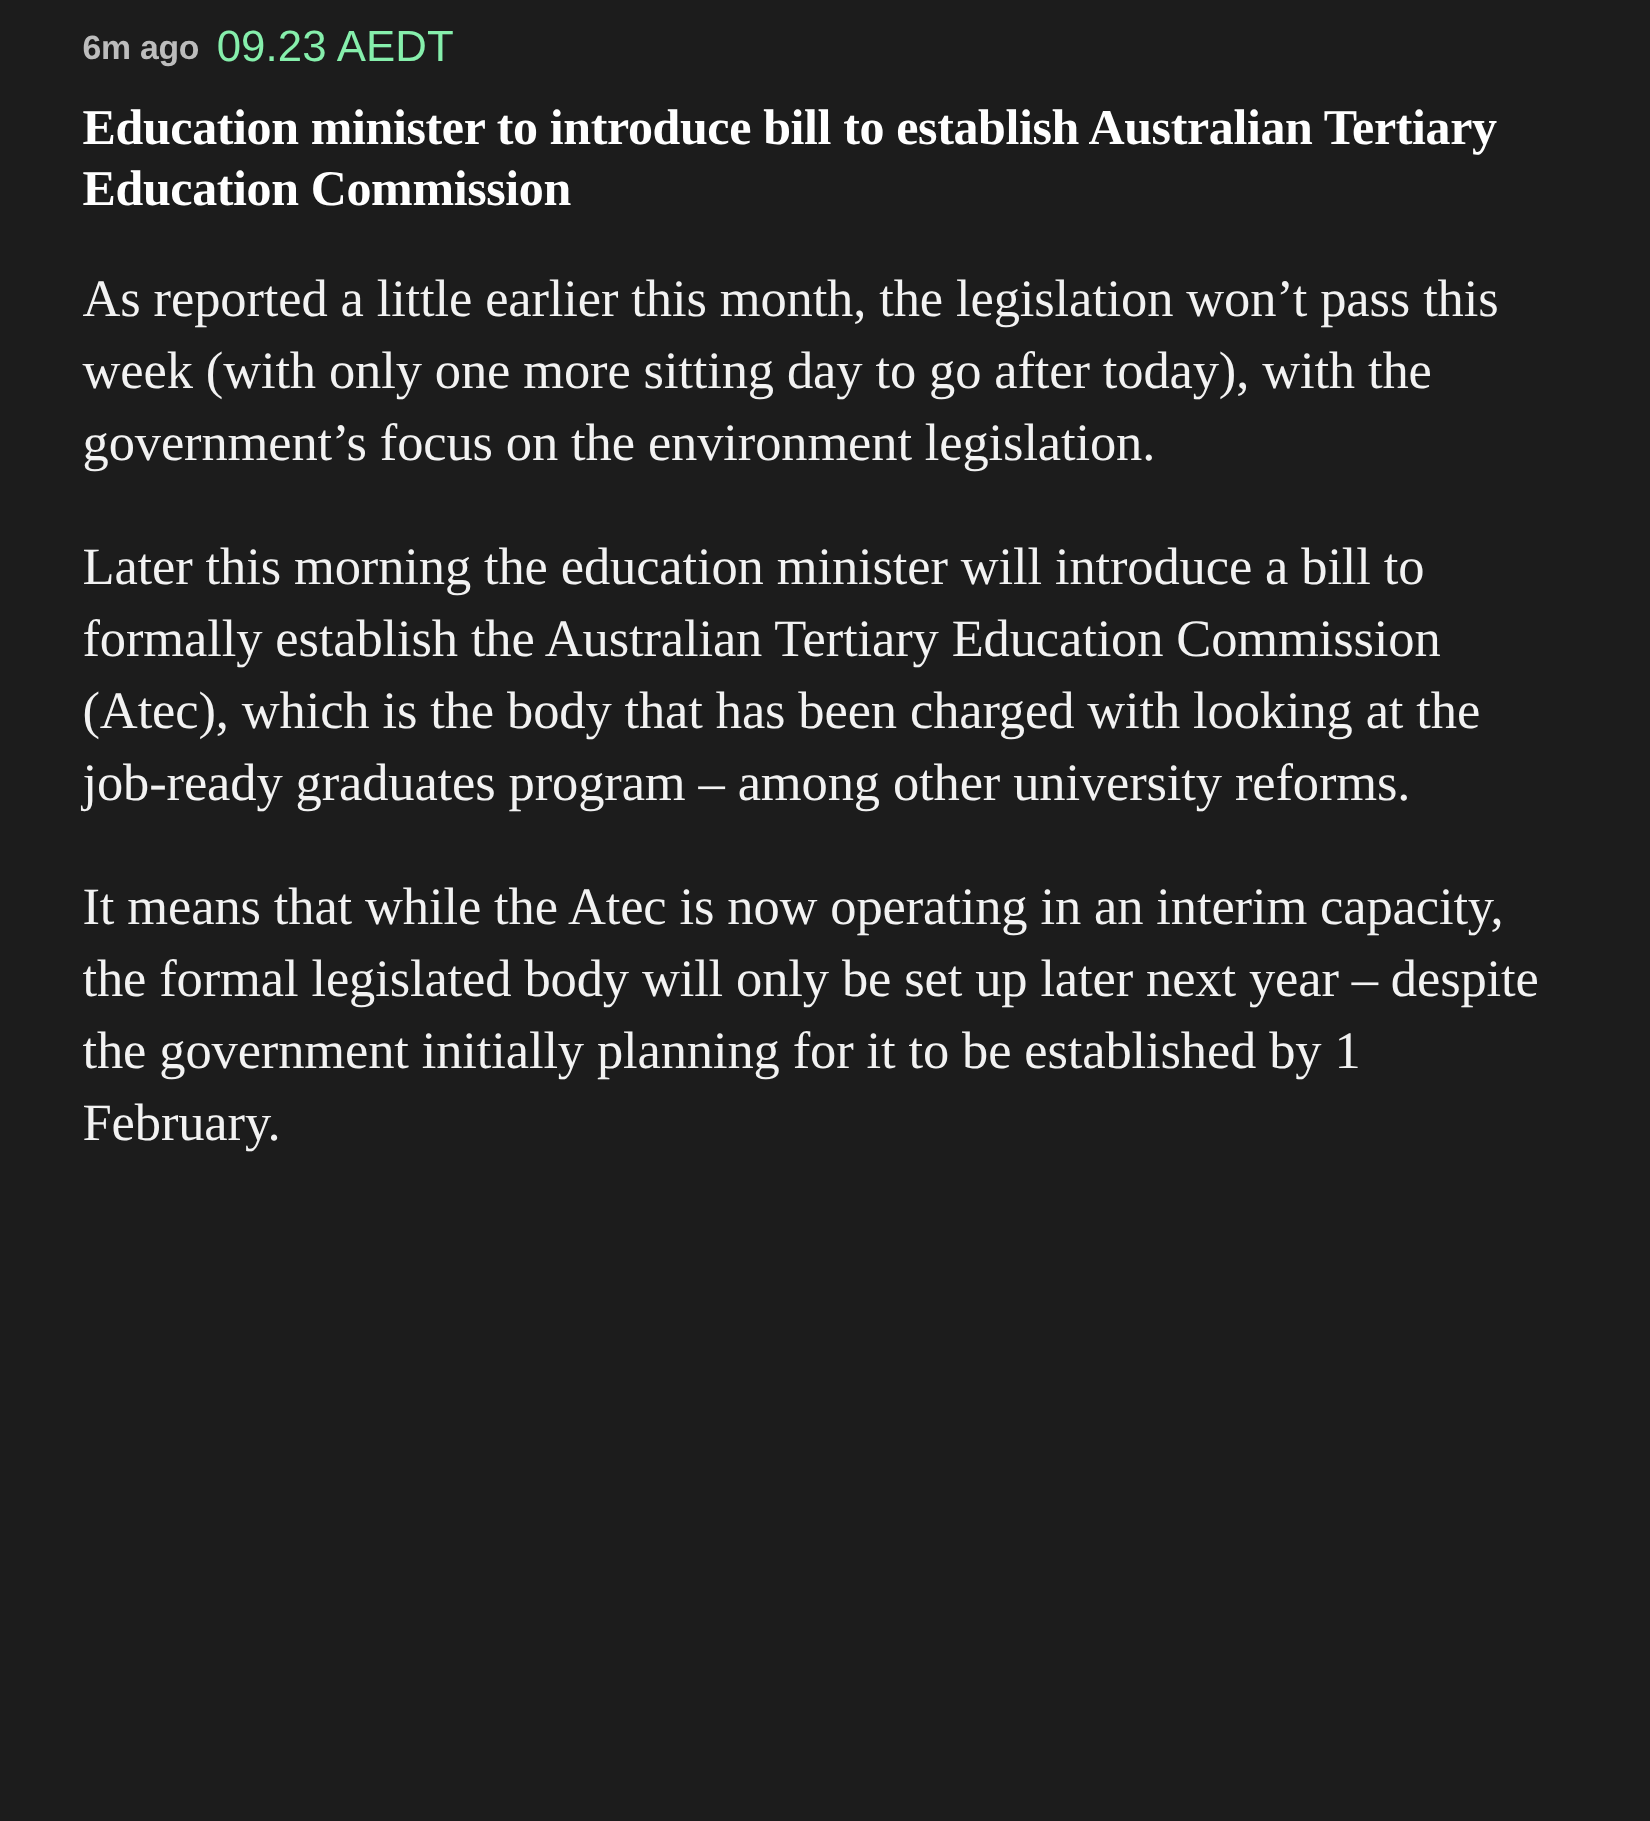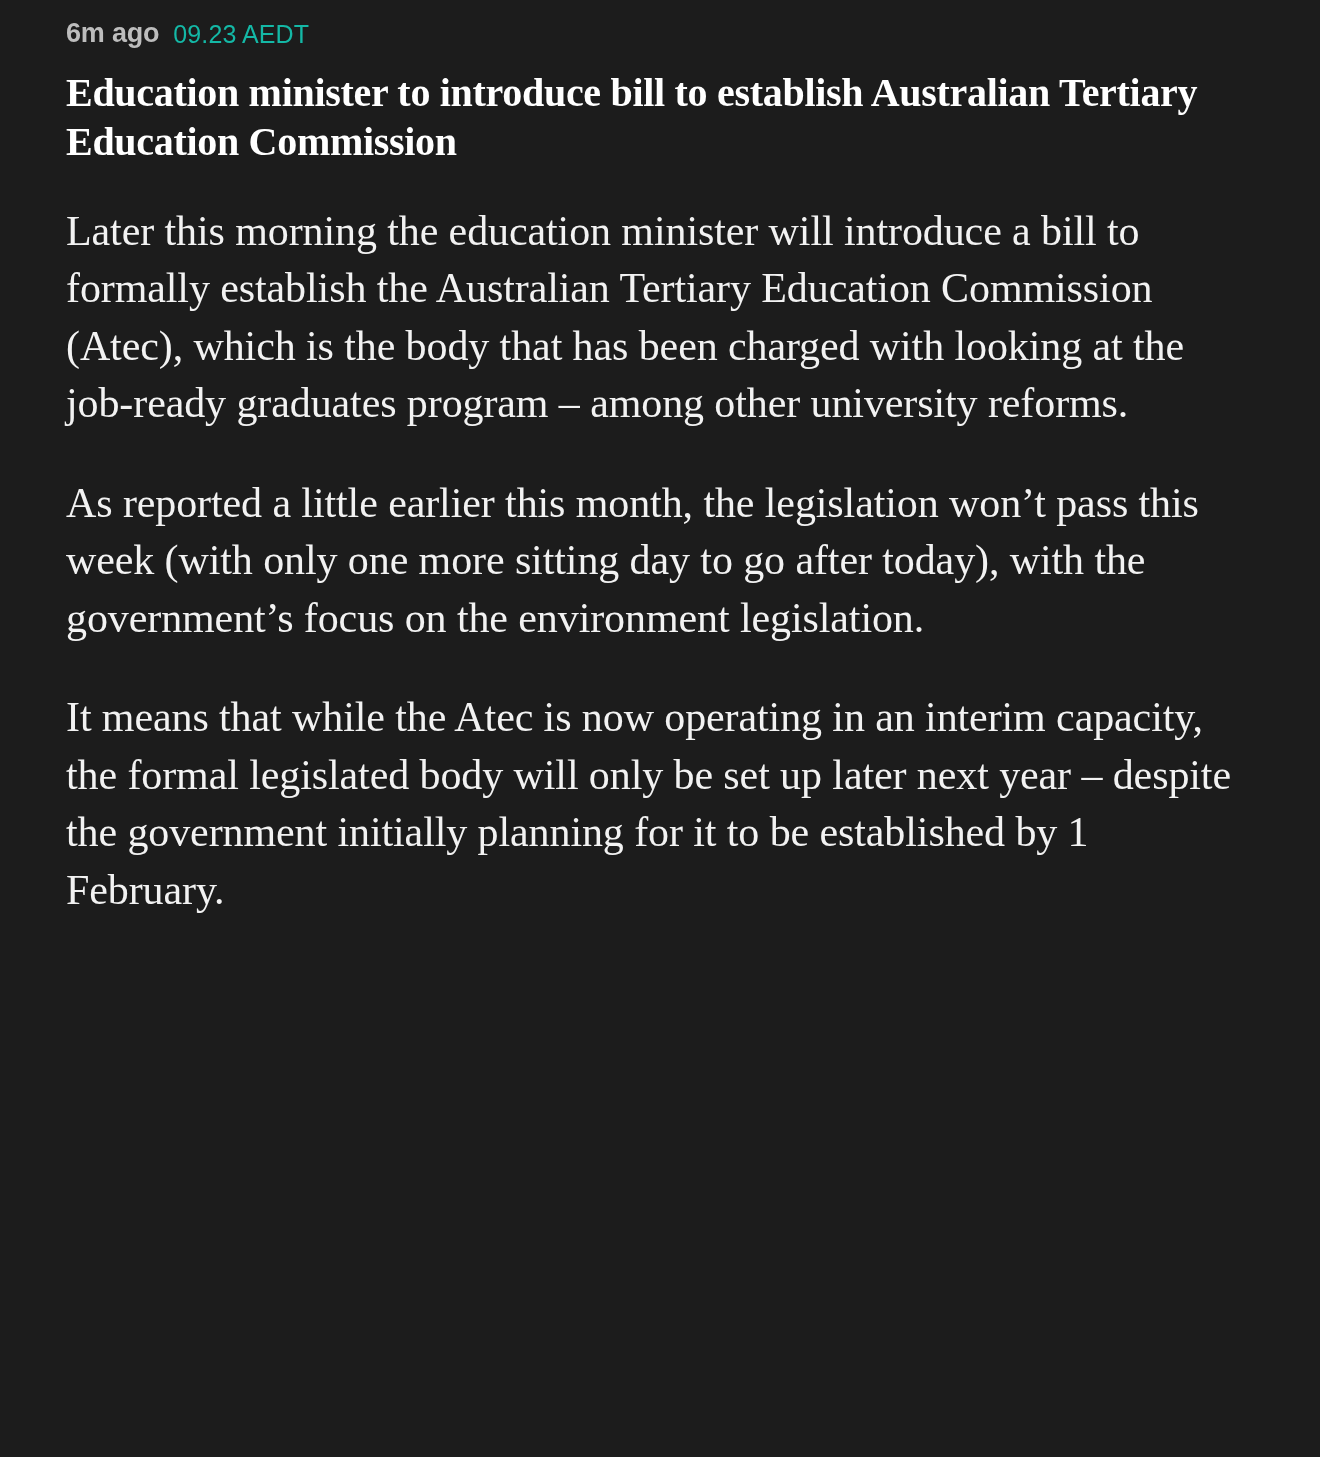--- a/index.html
+++ b/index.html
@@ -13,37 +13,37 @@
     font-family: "Liberation Serif", serif;
     color: #ffffff;
     -webkit-font-smoothing: antialiased;
   }
   .live-post {
     padding: 18px 64px 0 66px;
     box-sizing: border-box;
   }
   .meta-row {
     display: flex;
-    align-items: flex-end;
+    align-items: center;
     gap: 14px;
     margin-bottom: 20px;
   }
   .meta-ago {
     font-family: "Liberation Sans", sans-serif;
     font-weight: bold;
     font-size: 27px;
     letter-spacing: -0.2px;
     color: #bdbdbd;
   }
   .meta-time {
     font-family: "Liberation Sans", sans-serif;
     font-weight: normal;
-    font-size: 25px;
+    font-size: 35px;
     letter-spacing: 0.1px;
-    color: #14b8a6;
+    color: #86efac;
   }
   .post-headline {
     font-family: "Liberation Serif", serif;
     font-weight: bold;
     font-size: 40px;
     line-height: 1.22;
     letter-spacing: -0.3px;
     color: #ffffff;
     margin: 12px 0 36px 0;
     max-width: 1190px;
@@ -68,18 +68,18 @@
 <article class="live-post">
 
   <div class="meta-row">
     <span class="meta-ago">6m ago</span>
     <span class="meta-time">09.23 AEDT</span>
   </div>
 
   <h2 class="post-headline">Education minister to introduce bill to establish Australian Tertiary Education Commission</h2>
 
   <div class="post-body">
+    <p>As reported a little earlier this month, the legislation won’t pass this week (with only one more sitting day to go after today), with the government’s focus on the environment legislation.</p>
     <p>Later this morning the education minister will introduce a bill to formally establish the Australian Tertiary Education Commission (Atec), which is the body that has been charged with looking at the job-ready graduates program – among other university reforms.</p>
-    <p>As reported a little earlier this month, the legislation won’t pass this week (with only one more sitting day to go after today), with the government’s focus on the environment legislation.</p>
     <p>It means that while the Atec is now operating in an interim capacity, the formal legislated body will only be set up later next year – despite the government initially planning for it to be established by 1 February.</p>
   </div>
 
 </article>
 
 </body></html>

